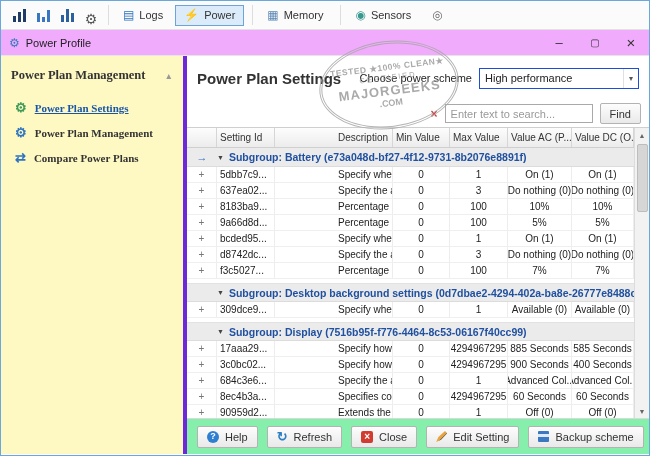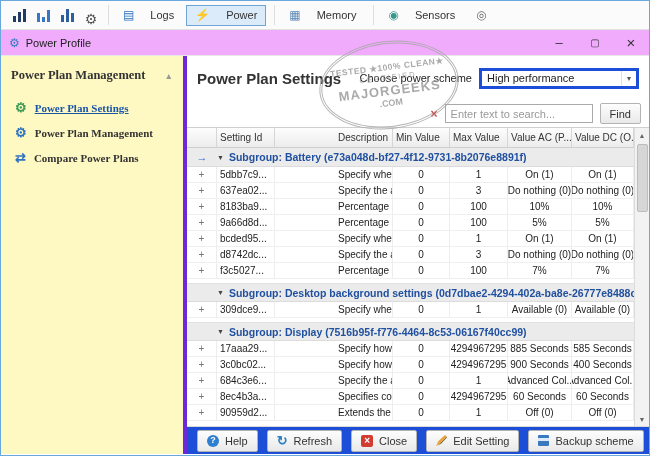--- a/index.html
+++ b/index.html
@@ -11,21 +11,21 @@
   .toolbar { height:29px; display:flex; align-items:center; background:#fbfbfb; border-bottom:1px solid #e2e2e2; padding:0 6px; }
   .tb-icon { width:24px; height:21px; display:flex; align-items:flex-end; justify-content:center; padding-bottom:4px; }
   .bars { display:flex; align-items:flex-end; gap:2px; height:13px; }
   .bars i { width:3px; display:block; }
   .bc1 i { background:#1f3b66; } .bc1 i:nth-child(1){height:6px} .bc1 i:nth-child(2){height:10px} .bc1 i:nth-child(3){height:13px}
   .bc2 i { background:#3a77c2; } .bc2 i:nth-child(1){height:9px} .bc2 i:nth-child(2){height:5px} .bc2 i:nth-child(3){height:12px}
   .bc3 i { background:#2c5f9e; } .bc3 i:nth-child(1){height:7px} .bc3 i:nth-child(2){height:13px} .bc3 i:nth-child(3){height:9px}
   .gear-glyph { align-self:center; padding-bottom:0; font-size:14px; color:#555; line-height:1; }
   .gear-glyph::before { content:"⚙"; }
   .tb-sep { width:1px; height:20px; background:#ddd; margin:0 5px; }
-  .tb-btn { display:flex; align-items:center; gap:16px; padding:0 8px; height:21px; font-size:11px; color:#333; border:1px solid transparent; margin-right:3px; white-space:nowrap; cursor:default; }
+  .tb-btn { display:flex; align-items:center; gap:5px; padding:0 8px; height:21px; font-size:11px; color:#333; border:1px solid transparent; margin-right:3px; white-space:nowrap; cursor:default; }
   .tb-btn.active { background:#dcebf9; border-color:#6ea3d8; }
   .ic { font-size:12px; line-height:1; }
   .ic-logs::before { content:"▤"; color:#2e74c0; }
   .ic-power::before { content:"⚡"; color:#dd9a00; }
   .ic-memory::before { content:"▦"; color:#5b87b5; }
   .ic-sensors::before { content:"◉"; color:#38988f; }
   .ic-cpu::before { content:"◎"; color:#666; }
 
   
   .titlebar { height:26px; display:flex; align-items:center; background:#f0abfc; border-bottom:1px solid #e6e6e6; padding-left:8px; font-size:11px; color:#222; }
@@ -50,21 +50,21 @@
   .sb-ic-settings::before { content:"⚙"; color:#3f9a57; }
   .sb-ic-manage::before { content:"⚙"; color:#2e74c0; }
   .sb-ic-compare::before { content:"⇄"; color:#2e74c0; font-weight:bold; }
   .sb-item.active .sb-lbl { color:#1a56a8; text-decoration:underline; }
 
   
   .main { flex:1; display:flex; flex-direction:column; min-width:0; position:relative; background:#fff; }
   .main-header { height:44px; display:flex; align-items:center; padding:0 10px; }
   .page-title { font-size:15px; font-weight:bold; color:#333; white-space:nowrap; }
   .scheme { margin-left:auto; display:flex; align-items:center; gap:7px; font-size:11px; color:#222; }
-  .select { width:160px; height:21px; border:3px solid #1d4ed8; background:#fff; display:flex; align-items:center; font-size:11px; cursor:default; }
+  .select { width:160px; height:21px; border:1px solid #1d4ed8; background:#fff; display:flex; align-items:center; font-size:11px; cursor:default; }
   .select .val { flex:1; padding:0 5px; white-space:nowrap; overflow:hidden; }
   .select .arr { width:15px; height:100%; display:flex; align-items:center; justify-content:center; color:#555; font-size:8px; border-left:1px solid #e0e0e0; }
   .select .arr::before { content:"▾"; }
 
   .filter-row { height:27px; display:flex; align-items:center; padding:0 8px; gap:7px; }
   .btn { display:flex; align-items:center; gap:6px; height:21px; padding:0 9px; font-size:11px; color:#333; background:linear-gradient(#fdfdfd,#e9e9e9); border:1px solid #b3b3b3; border-radius:2px; cursor:default; white-space:nowrap; }
   .dd-arr { font-size:8px; color:#555; }
   .dd-arr::before { content:"▾"; }
   .clear-ic { margin-left:auto; color:#d23b3b; font-size:12px; font-weight:bold; cursor:default; }
   .clear-ic::before { content:"×"; }
@@ -100,21 +100,21 @@
 
   
   .vscroll { width:15px; background:#f2f2f2; border-left:1px solid #dcdcdc; display:flex; flex-direction:column; align-items:center; flex-shrink:0; }
   .sc-arr { height:14px; width:100%; display:flex; align-items:center; justify-content:center; font-size:7px; color:#666; cursor:default; }
   .sc-up::before { content:"▲"; }
   .sc-down::before { content:"▼"; }
   .sc-thumb { width:11px; height:68px; background:#d6d6d6; border:1px solid #bdbdbd; border-radius:2px; margin-top:2px; cursor:default; }
   .sc-down { margin-top:auto; }
 
   
-  .footer { height:28px; background:#1d4ed8; border-top:1px solid #d9d9d9; display:flex; align-items:center; padding:0 10px; gap:9px; flex-shrink:0; }
+  .footer { height:36px; background:#86efac; border-top:1px solid #d9d9d9; display:flex; align-items:center; padding:0 10px; gap:9px; flex-shrink:0; }
   .f-btn { height:22px; }
   .f-right { margin-left:auto; display:flex; gap:9px; }
   .fi { display:inline-flex; align-items:center; justify-content:center; line-height:1; }
   .fi-help { width:12px; height:12px; border-radius:50%; background:#2f7fd0; color:#fff; font-size:9px; font-weight:bold; }
   .fi-help::before { content:"?"; }
   .fi-refresh { color:#2e7fc2; font-size:13px; font-weight:bold; }
   .fi-refresh::before { content:"↻"; }
   .fi-close { width:12px; height:12px; border-radius:2px; background:#d23b2f; color:#fff; font-size:10px; font-weight:bold; }
   .fi-close::before { content:"×"; }
   .fi-edit { width:11px; height:11px; background:linear-gradient(135deg,#e8a33d 0 55%, #7c6a4a 55% 70%, #3b3b3b 70% 100%); clip-path:polygon(0 100%, 20% 55%, 80% 0, 100% 20%, 45% 80%); }

